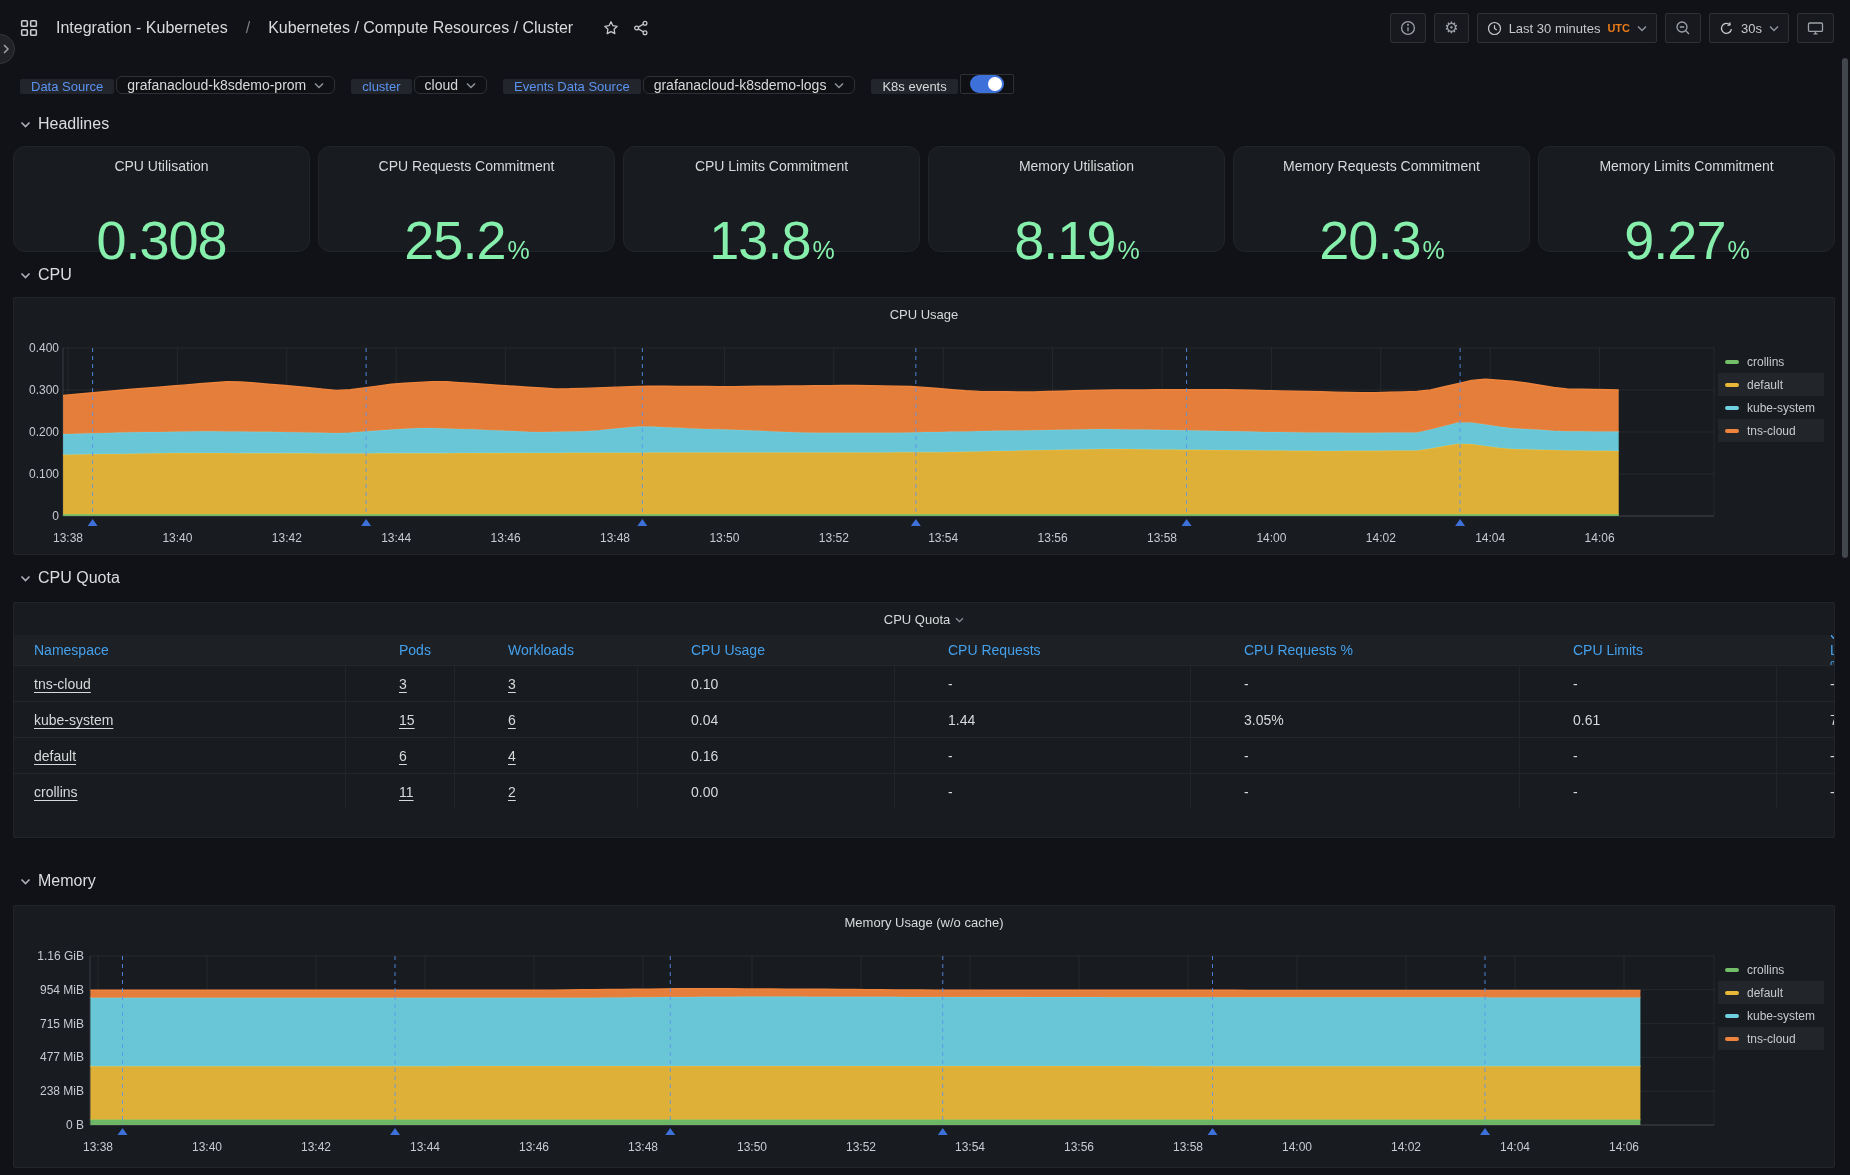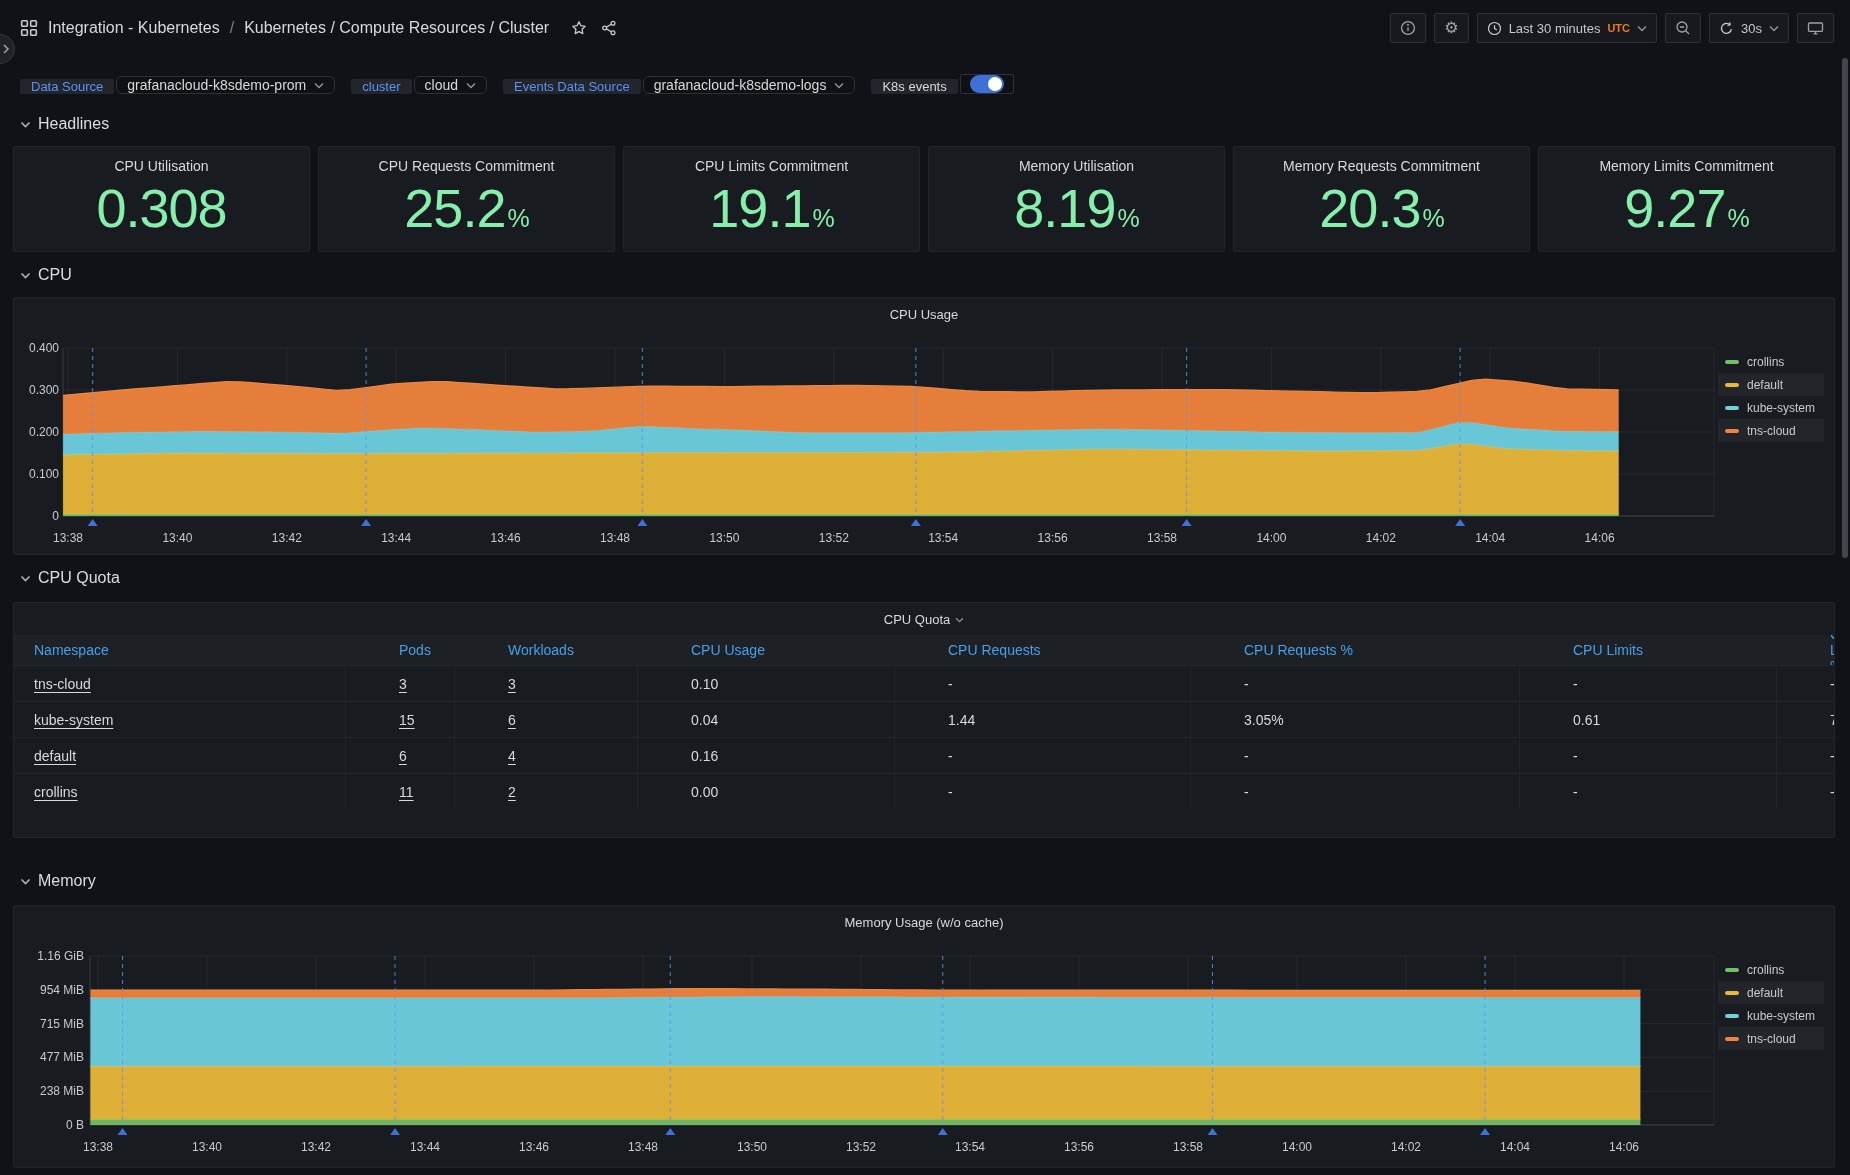--- a/index.html
+++ b/index.html
@@ -2,21 +2,21 @@
 <html><head>
 <meta charset="utf-8">
 <style>
   * { box-sizing: border-box; margin: 0; padding: 0; }
   html,body { background:#0e0f13; }
   body { font-family:"Liberation Sans","DejaVu Sans",sans-serif; }
   .screen { position:relative; width:1850px; height:1175px; background:#111217; overflow:hidden; }
 
   
   .topbar { display:flex; align-items:center; height:56px; padding:0 16px 0 20px; }
-  .breadcrumb { display:flex; align-items:center; gap:10px; font-size:16px; font-weight:500; color:#d8d9da; white-space:nowrap; }
+  .breadcrumb { display:flex; align-items:center; gap:18px; font-size:16px; font-weight:500; color:#d8d9da; white-space:nowrap; }
   .crumb-sep { color:#7b7f85; font-weight:400; }
   .icon { display:inline-flex; align-items:center; justify-content:center; color:#9da2a8; }
   .crumb-icons { display:flex; gap:14px; margin-left:12px; }
   .topbar-right { margin-left:auto; display:flex; align-items:center; gap:8px; }
   .tb-btn { height:30px; min-width:32px; border:1px solid #2e3036; background:#17191e; border-radius:2px;
             color:#c7c9cc; display:flex; align-items:center; justify-content:center; gap:7px;
             padding:0 9px; font-size:13px; font-weight:500; cursor:pointer; }
   .tb-btn .utc { color:#eb7b18; font-size:11px; font-weight:700; }
   .chev { display:inline-flex; color:#8e939a; }
 
@@ -35,22 +35,22 @@
 
   
   .content { padding:0 15px 0 13px; }
   .section-h { display:flex; align-items:center; gap:7px; height:20px; padding-left:7px;
                font-size:16px; font-weight:400; color:#dcdde0; cursor:pointer; }
   .section-h .chev { color:#aeb2b8; }
   .mt20{margin-top:20px}.mt12{margin-top:12px}.mt13{margin-top:13px}.mt14{margin-top:14px}.mt33{margin-top:33px}
 
   
   .stats-row { display:flex; gap:8px; }
-  .stat { flex:1; height:106px; background:#181b1f; border:1px solid #22242a; border-radius:2px;
-          display:flex; flex-direction:column; align-items:center; padding-top:11px; }
+  .stat { flex:1; height:106px; background:#181b1f; border:1px solid #22242a; border-radius:12px;
+          display:flex; flex-direction:column; align-items:center; padding-top:11px;gap:32px; }
   .stat-title { font-size:14px; font-weight:500; color:#d8d9da; }
   .stat-value { margin-top:2px; display:flex; align-items:baseline; color:#86efac; font-weight:500;
                 font-size:54px; letter-spacing:-1px; line-height:1.2; }
   .stat-value .suffix { font-size:25px; font-weight:500; margin-left:2px; }
 
   
   .panel { position:relative; background:#181b1f; border:1px solid #22242a; border-radius:2px; width:1822px; }
   .panel-title { position:absolute; top:9px; left:0; right:0; display:flex; justify-content:center; align-items:center;
                  gap:5px; font-size:13px; font-weight:500; color:#d8d9da; z-index:3; cursor:pointer; }
   svg.chart { position:absolute; left:0; top:0; }
@@ -238,21 +238,21 @@
         <div class="stat">
           <div class="stat-title">CPU Requests Commitment</div>
           <div class="stat-value">
             <span>25.2</span>
             <span class="suffix">%</span>
           </div>
         </div>
         <div class="stat">
           <div class="stat-title">CPU Limits Commitment</div>
           <div class="stat-value">
-            <span>19.1</span>
+            <span>13.8</span>
             <span class="suffix">%</span>
           </div>
         </div>
         <div class="stat">
           <div class="stat-title">Memory Utilisation</div>
           <div class="stat-value">
             <span>8.19</span>
             <span class="suffix">%</span>
           </div>
         </div>

